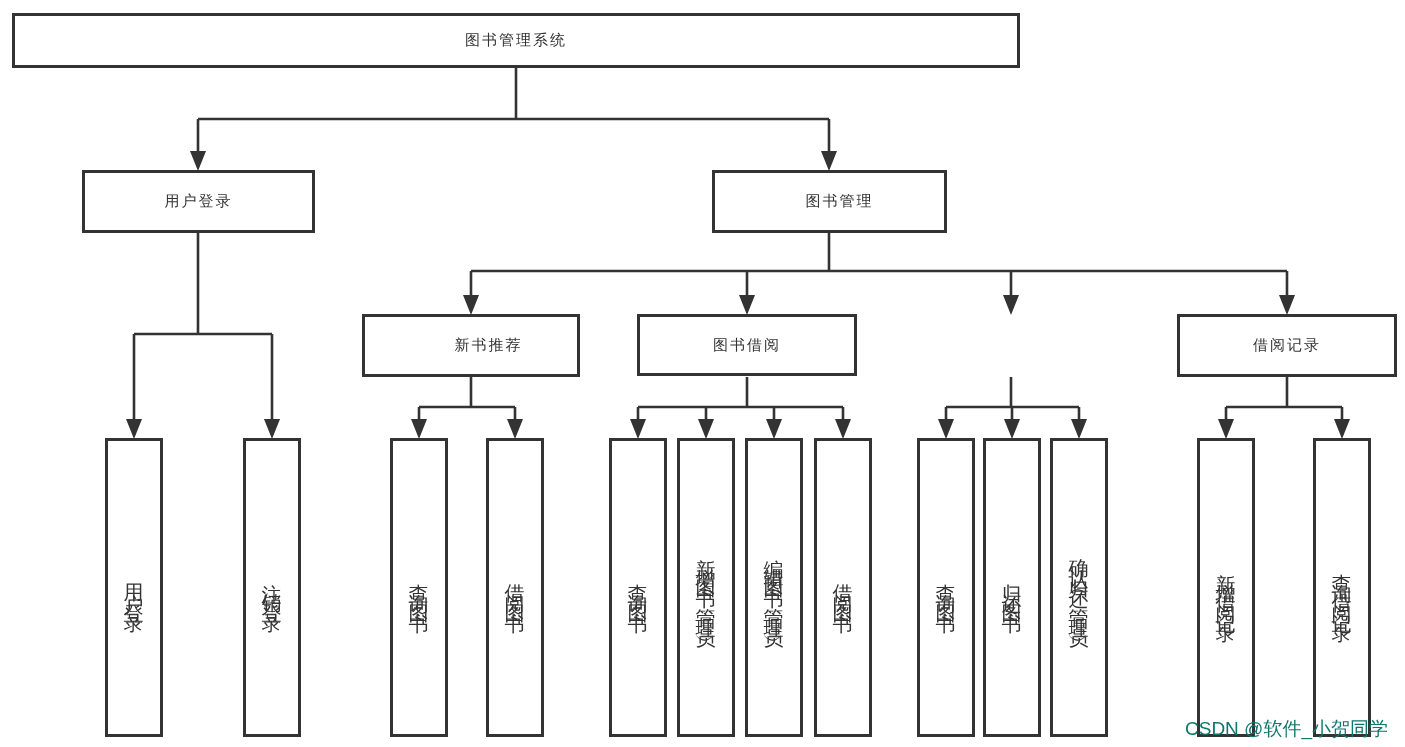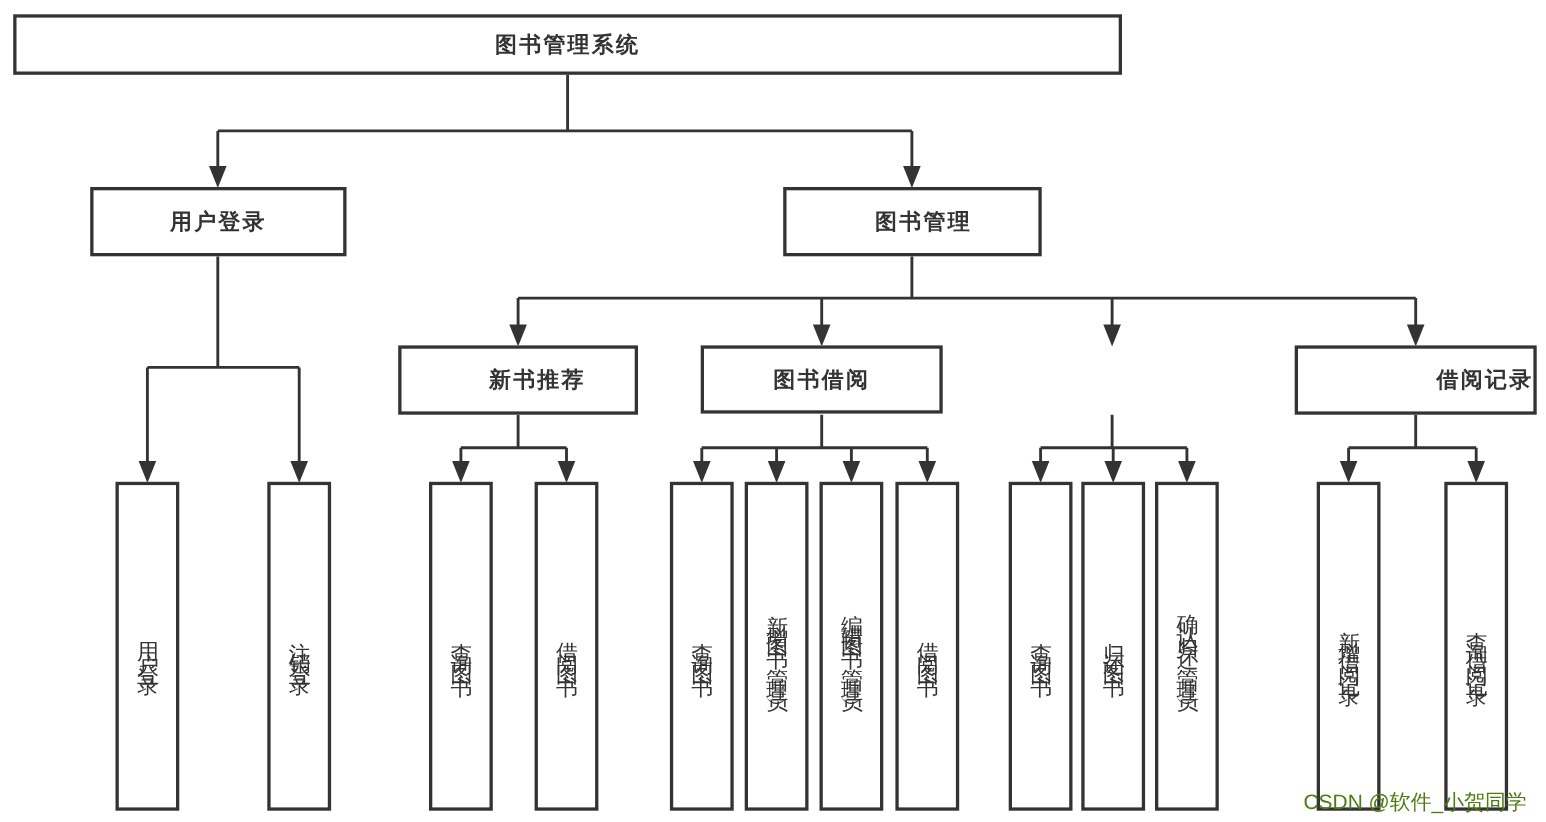--- a/index.html
+++ b/index.html
@@ -25,44 +25,43 @@
     position: absolute;
     box-sizing: border-box;
     border: 3px solid #333333;
     background: #ffffff;
     display: flex;
     align-items: center;
     justify-content: center;
     color: #333333;
   }
   .box.h span {
-    font-size: 20px;
+    font-size: 15px;
     letter-spacing: 2px;
     white-space: nowrap;
-    font-weight: bold;
   }
   .box.v span {
     writing-mode: vertical-rl;
     text-orientation: mixed;
     font-size: 20px;
     letter-spacing: 10px;
     line-height: 1;
   }
   .leaf {
     top: 438px;
     width: 58px;
     height: 299px;
   }
   #watermark {
     position: absolute;
     left: 1185px;
     top: 716px;
     width: 215px;
     font-size: 19px;
-    color: #4d7c0f;
+    color: #0f766e;
     white-space: nowrap;
     z-index: 5;
   }
 </style>
 </head>
 <body>
 
 <div id="canvas">
 
   <svg id="wires" viewBox="0 0 1405 747" xmlns="http://www.w3.org/2000/svg">
@@ -118,21 +117,21 @@
   <div class="box h" style="left:712px; top:170px; width:235px; height:63px;padding-left:20px;">
     <span>图书管理</span>
   </div>
 
   <div class="box h" style="left:362px; top:314px; width:218px; height:63px;padding-left:35px;">
     <span>新书推荐</span>
   </div>
   <div class="box h" style="left:637px; top:314px; width:220px; height:62px;">
     <span>图书借阅</span>
   </div>
-  <div class="box h" style="left:1177px; top:314px; width:220px; height:63px;justify-content:flex-end;">
+  <div class="box h" style="left:1177px; top:314px; width:220px; height:63px;">
     <span>借阅记录</span>
   </div>
 
   <div class="box v leaf" style="left:105px;">
     <span>用户登录</span>
   </div>
   <div class="box v leaf" style="left:243px;">
     <span>注销登录</span>
   </div>
   <div class="box v leaf" style="left:390px;">

